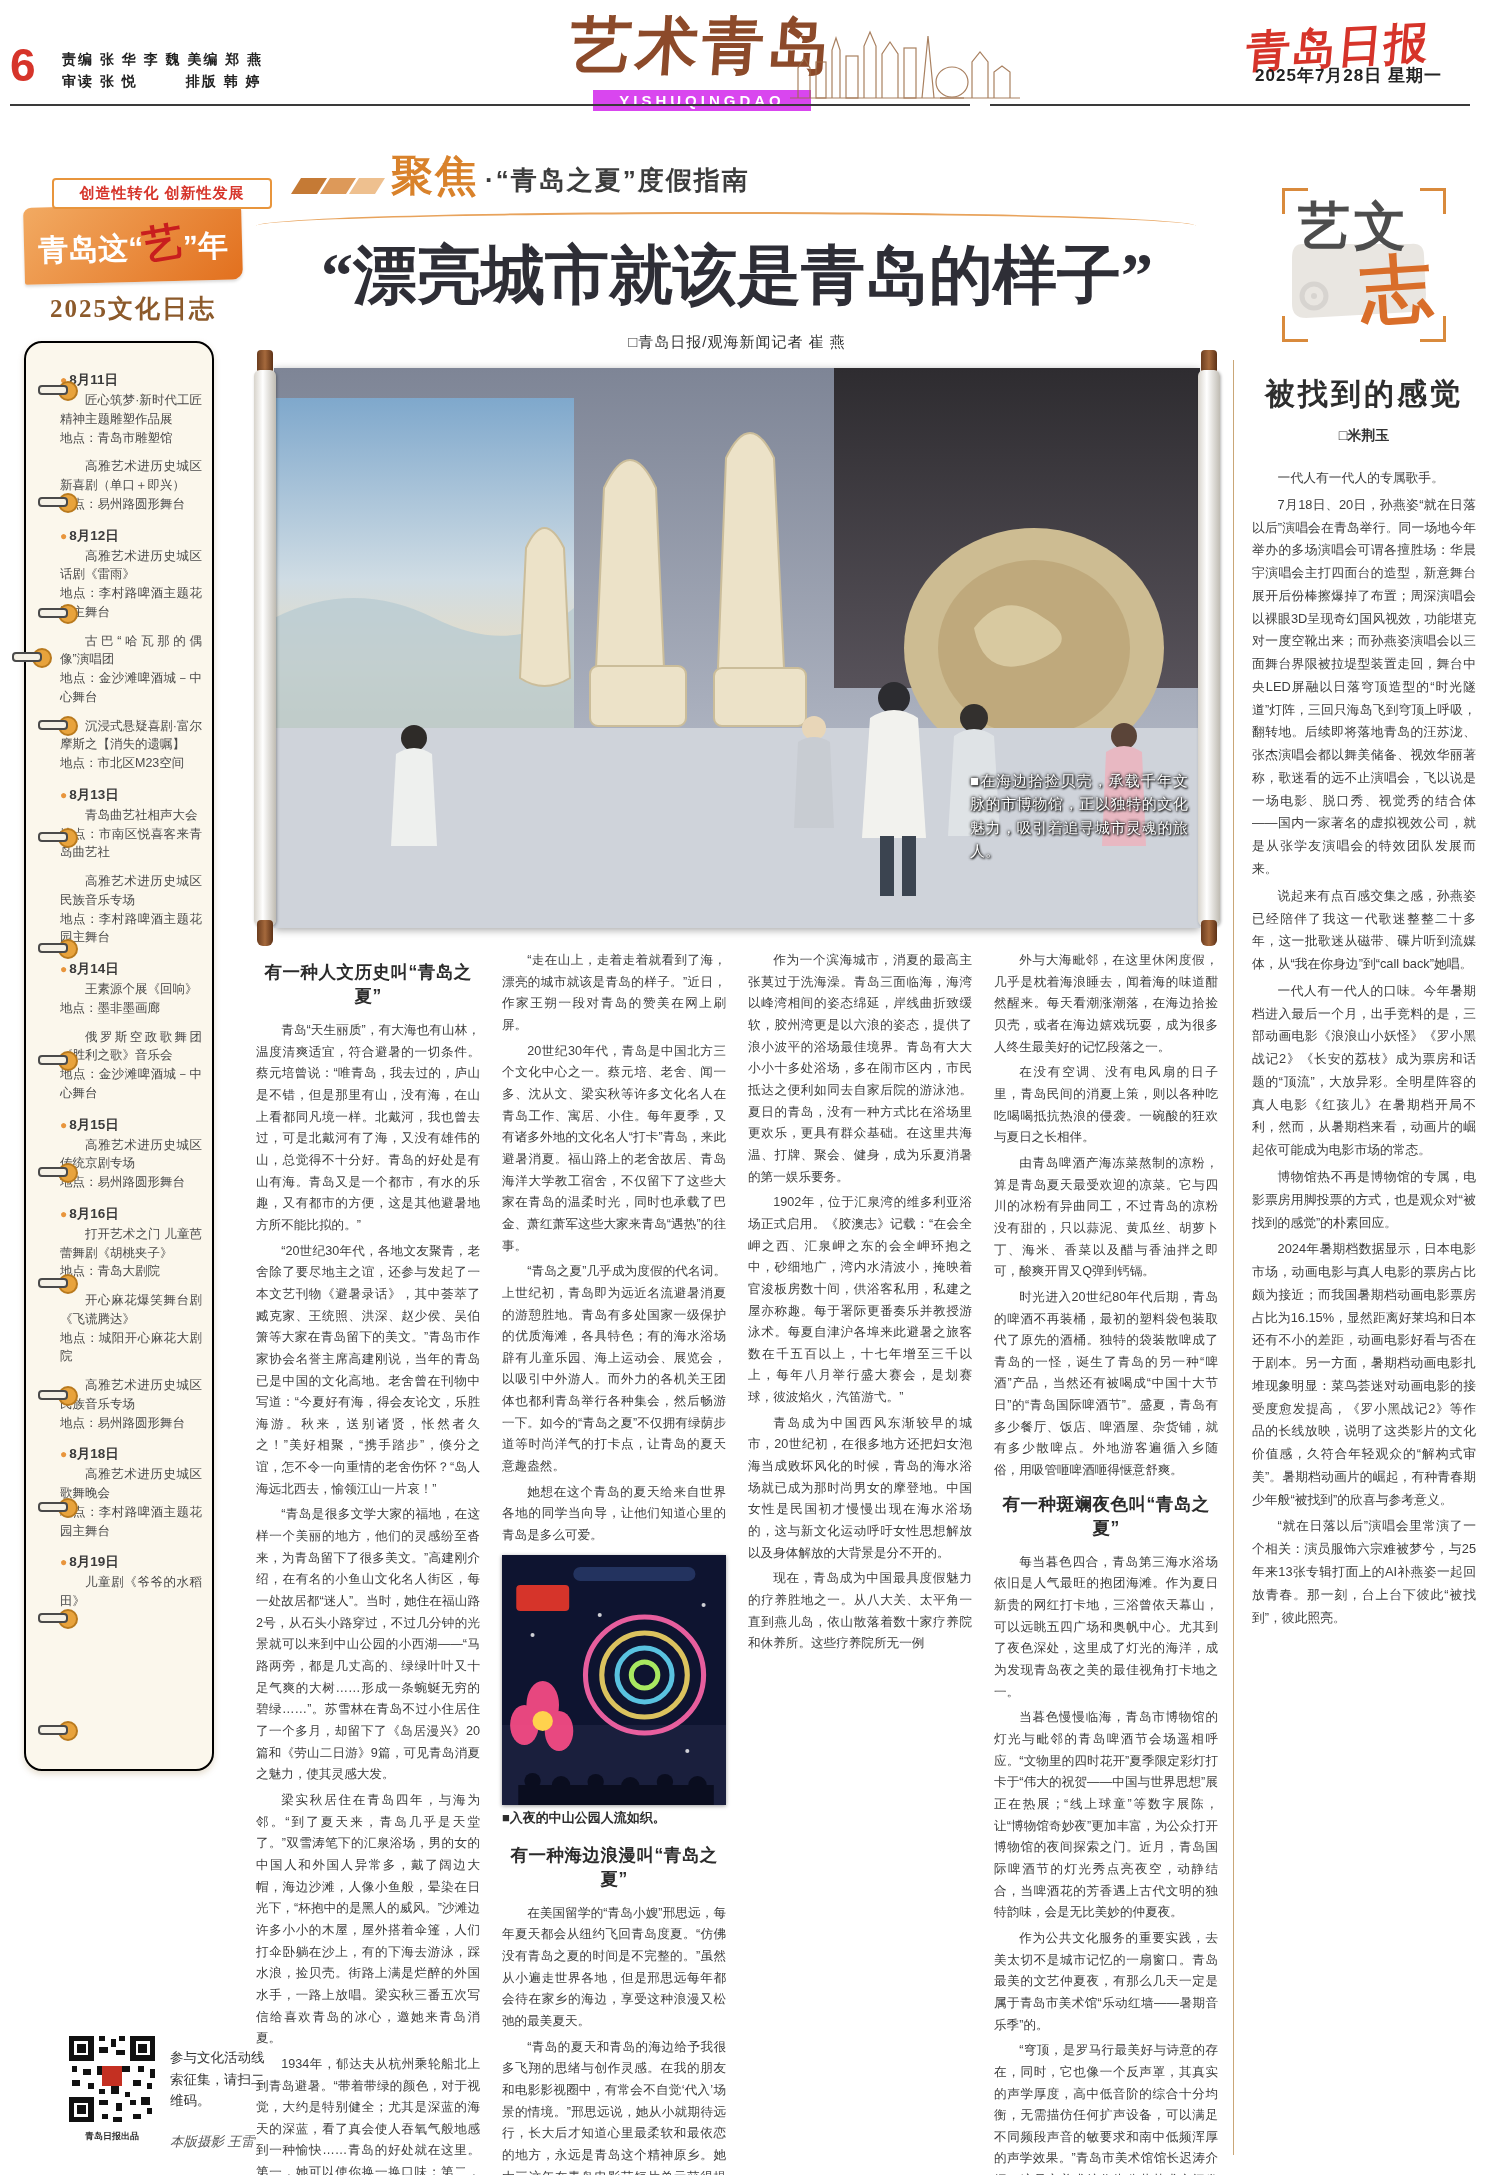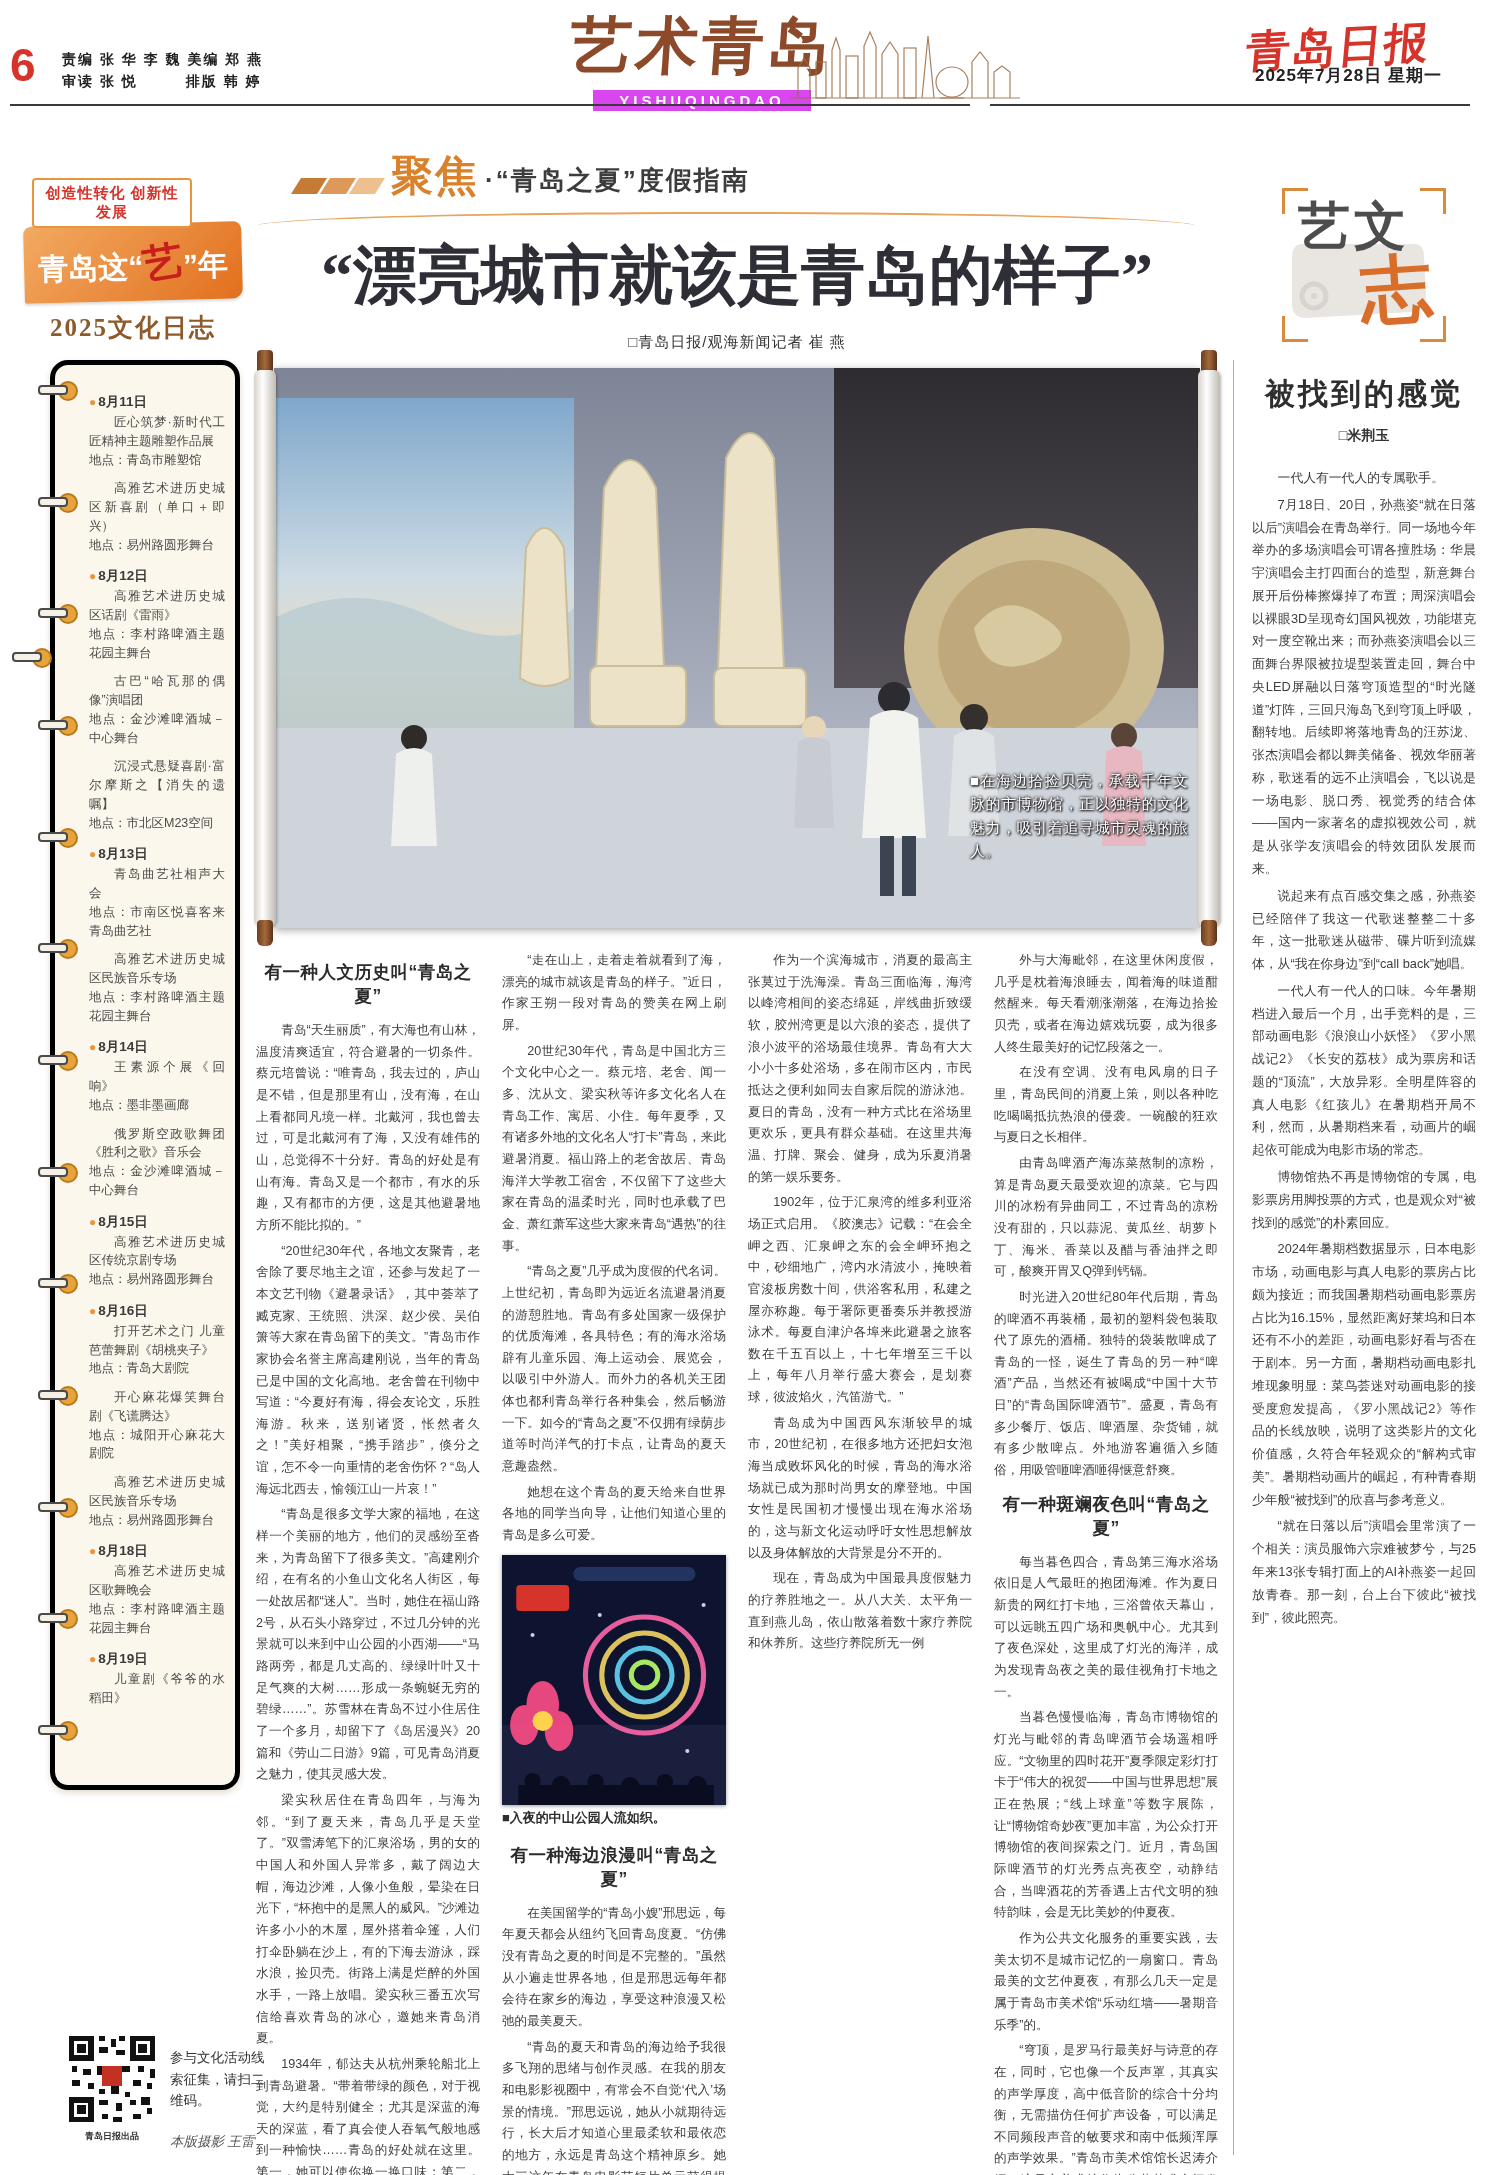--- a/index.html
+++ b/index.html
@@ -15,27 +15,27 @@
   .brand-cn { font-family:"Liberation Serif", serif; font-size:62px; font-weight:bold; color:#8c4a2a; letter-spacing:4px; transform:skewX(-4deg); }
   .brand-py { display:inline-block; margin-top:2px; background:#d946ef; color:#fff; font-size:15px; letter-spacing:4px; padding:2px 26px; font-weight:bold; }
   .skyline { position:absolute; left:790px; top:28px; }
   .paper-logo { position:absolute; right:70px; top:18px; font-family:"Liberation Serif", serif; font-size:44px; font-weight:bold; color:#d6342a; transform:rotate(-3deg) skewX(-8deg); letter-spacing:2px; }
   .paper-date { position:absolute; right:58px; top:64px; font-size:17px; font-weight:bold; color:#222; letter-spacing:1px; }
   .head-rule { position:absolute; top:104px; left:10px; width:960px; height:2px; background:#3a3a3a; }
   .head-rule2 { position:absolute; top:104px; right:30px; width:480px; height:2px; background:#3a3a3a; }
 
   
   .sidebar { position:absolute; left:24px; top:178px; width:218px; }
-  .slogan-box { position:relative; z-index:3; margin-left:8px; width:160px; background:#fff; border:2px solid #e8953c; border-radius:4px; padding:4px 6px; text-align:center; font-size:15px; font-weight:bold; color:#d6342a; letter-spacing:1px; }
+  .slogan-box { position:relative; z-index:3; margin-left:28px; width:220px; background:#fff; border:2px solid #e8953c; border-radius:4px; padding:4px 6px; text-align:center; font-size:15px; font-weight:bold; color:#d6342a; letter-spacing:1px; }
   .yi-banner { position:relative; z-index:2; margin-top:-4px; background:linear-gradient(135deg,#f2aa62,#e2701e); border-radius:8px 8px 10px 2px; padding:12px 8px 10px 8px; text-align:center; transform:rotate(-1.5deg); box-shadow:0 2px 3px rgba(0,0,0,.15); }
   .yi-banner .w { color:#fff; font-size:30px; font-weight:bold; font-family:"Liberation Serif",serif; }
   .yi-banner .q { color:#fff; font-size:30px; font-weight:bold; }
   .yi-banner .yi { color:#c81e1e; font-size:40px; font-weight:bold; font-family:"Liberation Serif",serif; transform:rotate(-8deg); display:inline-block; }
   .yi-sub { margin-top:10px; text-align:center; font-size:25px; font-weight:bold; color:#8c5a2b; letter-spacing:2px; font-family:"Liberation Serif",serif; }
-  .notebook { position:relative; margin-top:16px; margin-left:26px; width:190px; height:1430px; background:#fbf7ec; border:5px solid #000000; border-radius:18px; box-shadow:0 3px 6px rgba(150,120,60,.25); padding:28px 10px 10px 34px; overflow:hidden; }
+  .notebook { position:relative; margin-top:16px; width:190px; height:1430px; background:#fbf7ec; border:2px solid #000000; border-radius:18px; box-shadow:0 3px 6px rgba(150,120,60,.25); padding:28px 10px 10px 34px; overflow:hidden; }
   .ring { position:absolute; left:-12px; width:40px; height:16px; }
   .ring::before { content:""; position:absolute; right:0; top:0; width:16px; height:16px; border-radius:50%; background:#e8a33c; border:2px solid #b97a1e; }
   .ring::after { content:""; position:absolute; left:0; top:4px; width:26px; height:6px; background:#f5f1e6; border:2px solid #4a4a4a; border-radius:4px; }
   .entry { margin-bottom:13px; }
   .entry-date { font-size:13.5px; font-weight:bold; color:#3a3a3a; margin-bottom:2px; }
   .entry-date .dot { color:#e8953c; margin-right:2px; font-size:12px; }
   .ev { margin-bottom:10px; }
   .ev p { font-size:12.5px; line-height:1.5; color:#4a4a4a; text-align:justify; }
   .ev p.nm { text-indent:2em; }
   .qr-block { position:absolute; left:42px; top:1855px; width:200px; }

